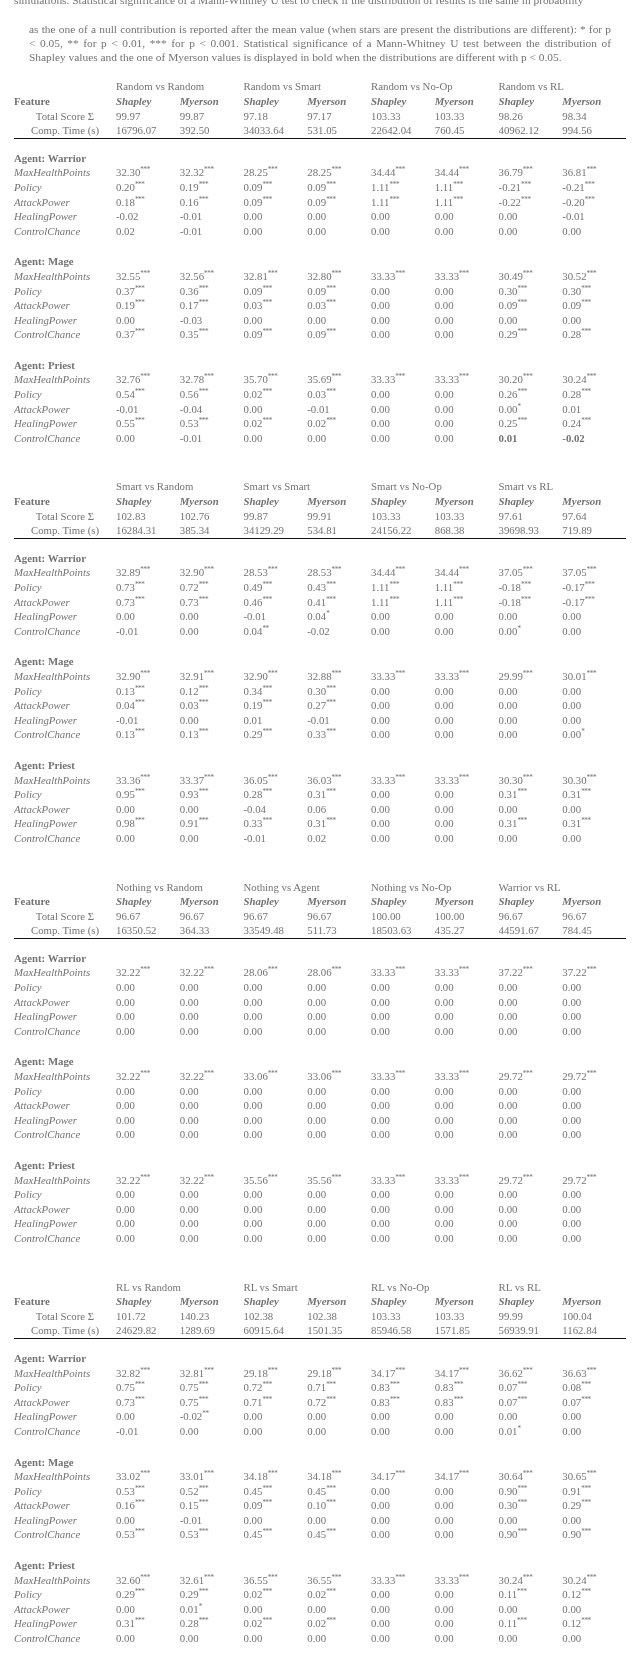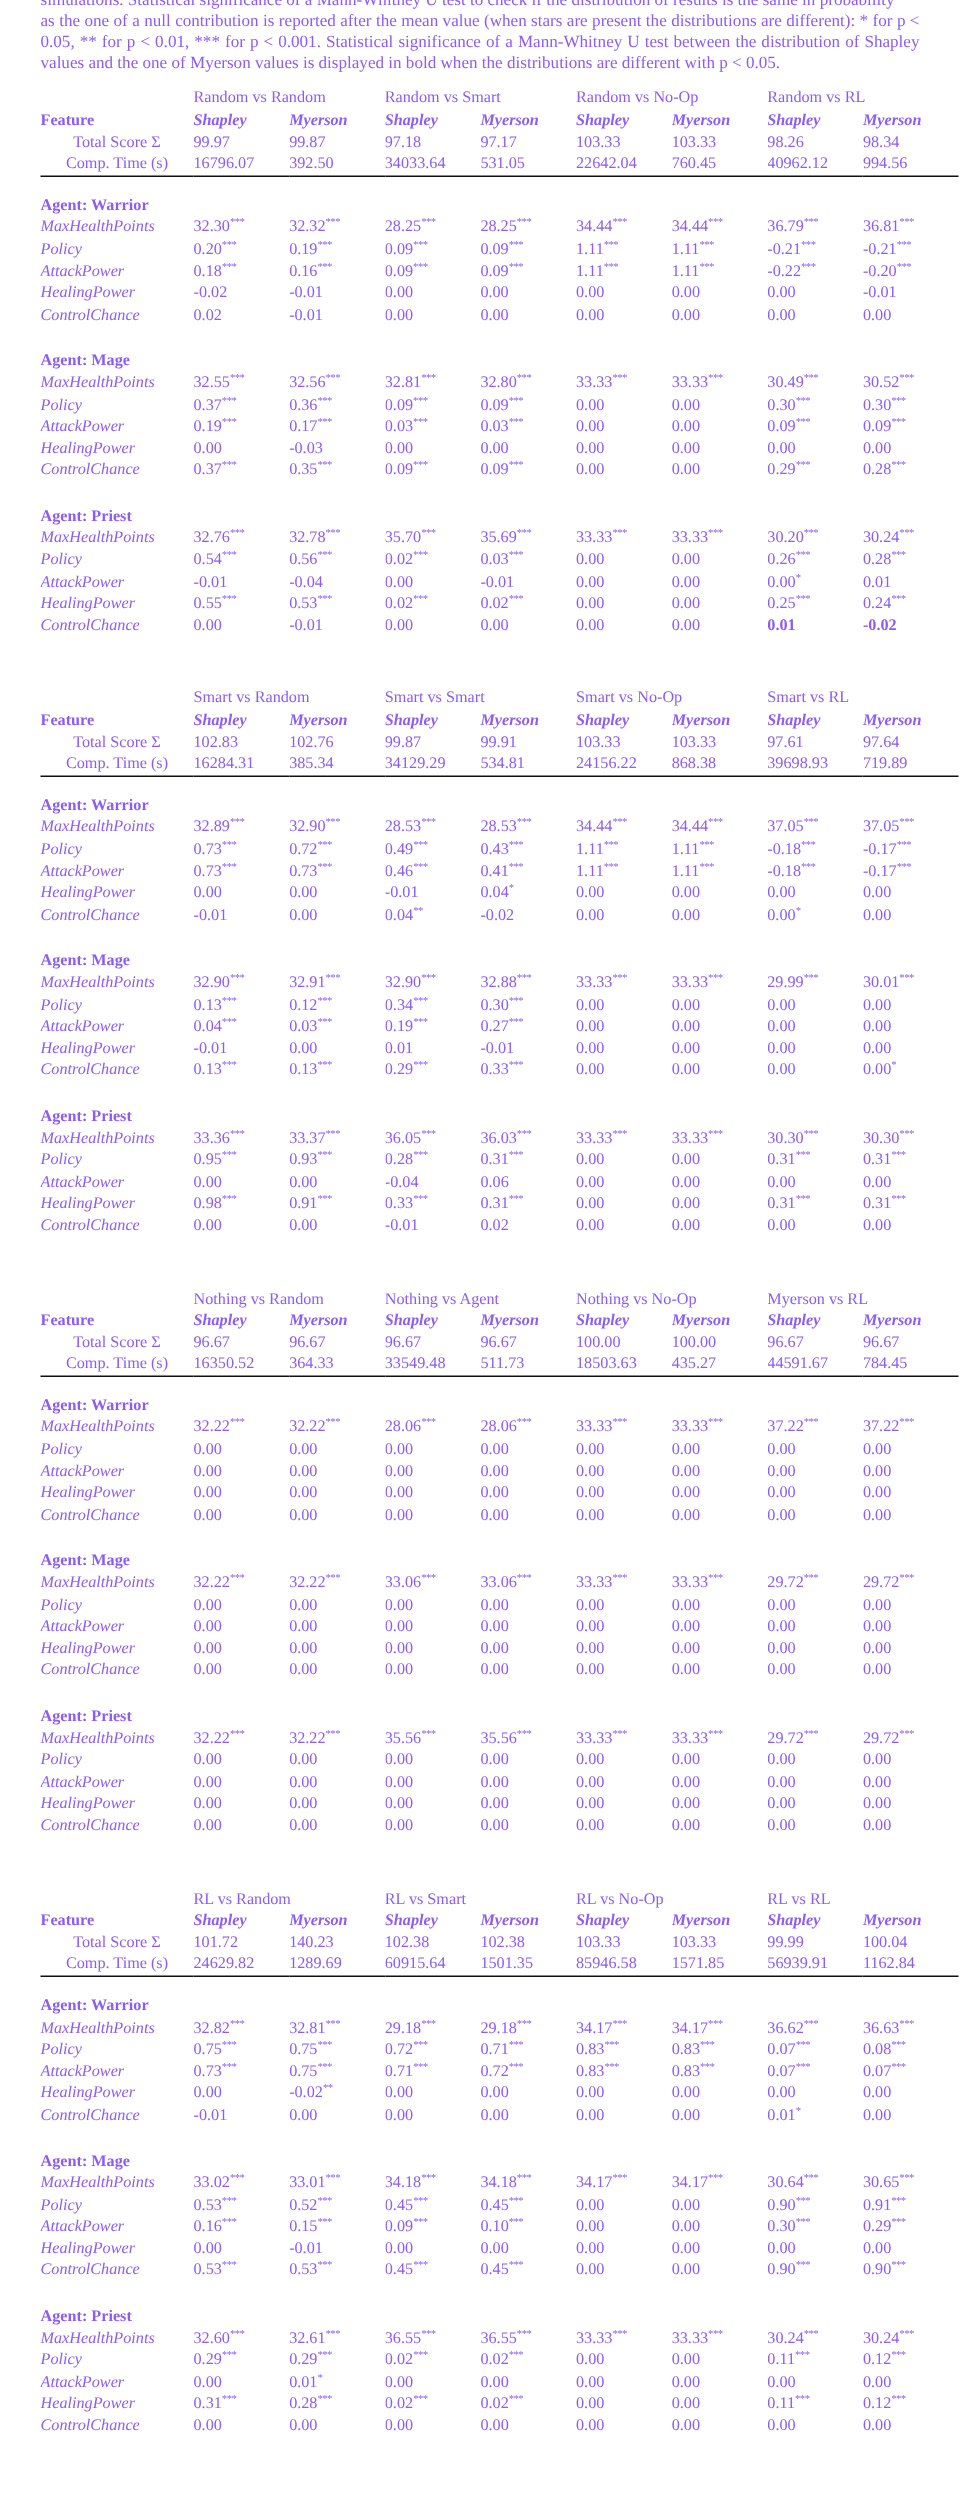--- a/index.html
+++ b/index.html
@@ -1,34 +1,34 @@
 <!DOCTYPE html>
 <html><head>
 <meta charset="utf-8">
 <style>
   html,body{margin:0;padding:0;background:#ffffff;}
   .page{
     position:relative;
     width:640px;height:1669px;
     overflow:hidden;
     box-sizing:border-box;
-    padding:0 27px;
+    padding:0 14px;
     background:#ffffff;
-    color:#8b5cf6;
+    color:#737373;
     font-family:"Liberation Serif", serif;
   }
   
   .caption{font-size:11.4px;line-height:14.1px;}
   .caption-clip{
     margin-top:-7px;              
     white-space:nowrap;
     overflow:hidden;
   }
   .caption-body{
-    margin:0;
+    margin:15px;
     text-align:justify;
   }
   
   .rtable{
     border-collapse:collapse;
     table-layout:fixed;
     width:612px;
     font-size:10.8px;
     margin-top:34px;
   }
@@ -555,21 +555,21 @@
           <col class="col-val">
           <col class="col-val">
           <col class="col-val">
         </colgroup>
         <tbody>
           <tr>
             <td></td>
             <td class="grouphead" colspan="2">Nothing vs Random</td>
             <td class="grouphead" colspan="2">Nothing vs Agent</td>
             <td class="grouphead" colspan="2">Nothing vs No-Op</td>
-            <td class="grouphead" colspan="2">Myerson vs RL</td>
+            <td class="grouphead" colspan="2">Warrior vs RL</td>
           </tr>
           <tr>
             <td class="featurehead">Feature</td>
             <td class="colhead">Shapley</td>
             <td class="colhead">Myerson</td>
             <td class="colhead">Shapley</td>
             <td class="colhead">Myerson</td>
             <td class="colhead">Shapley</td>
             <td class="colhead">Myerson</td>
             <td class="colhead">Shapley</td>

